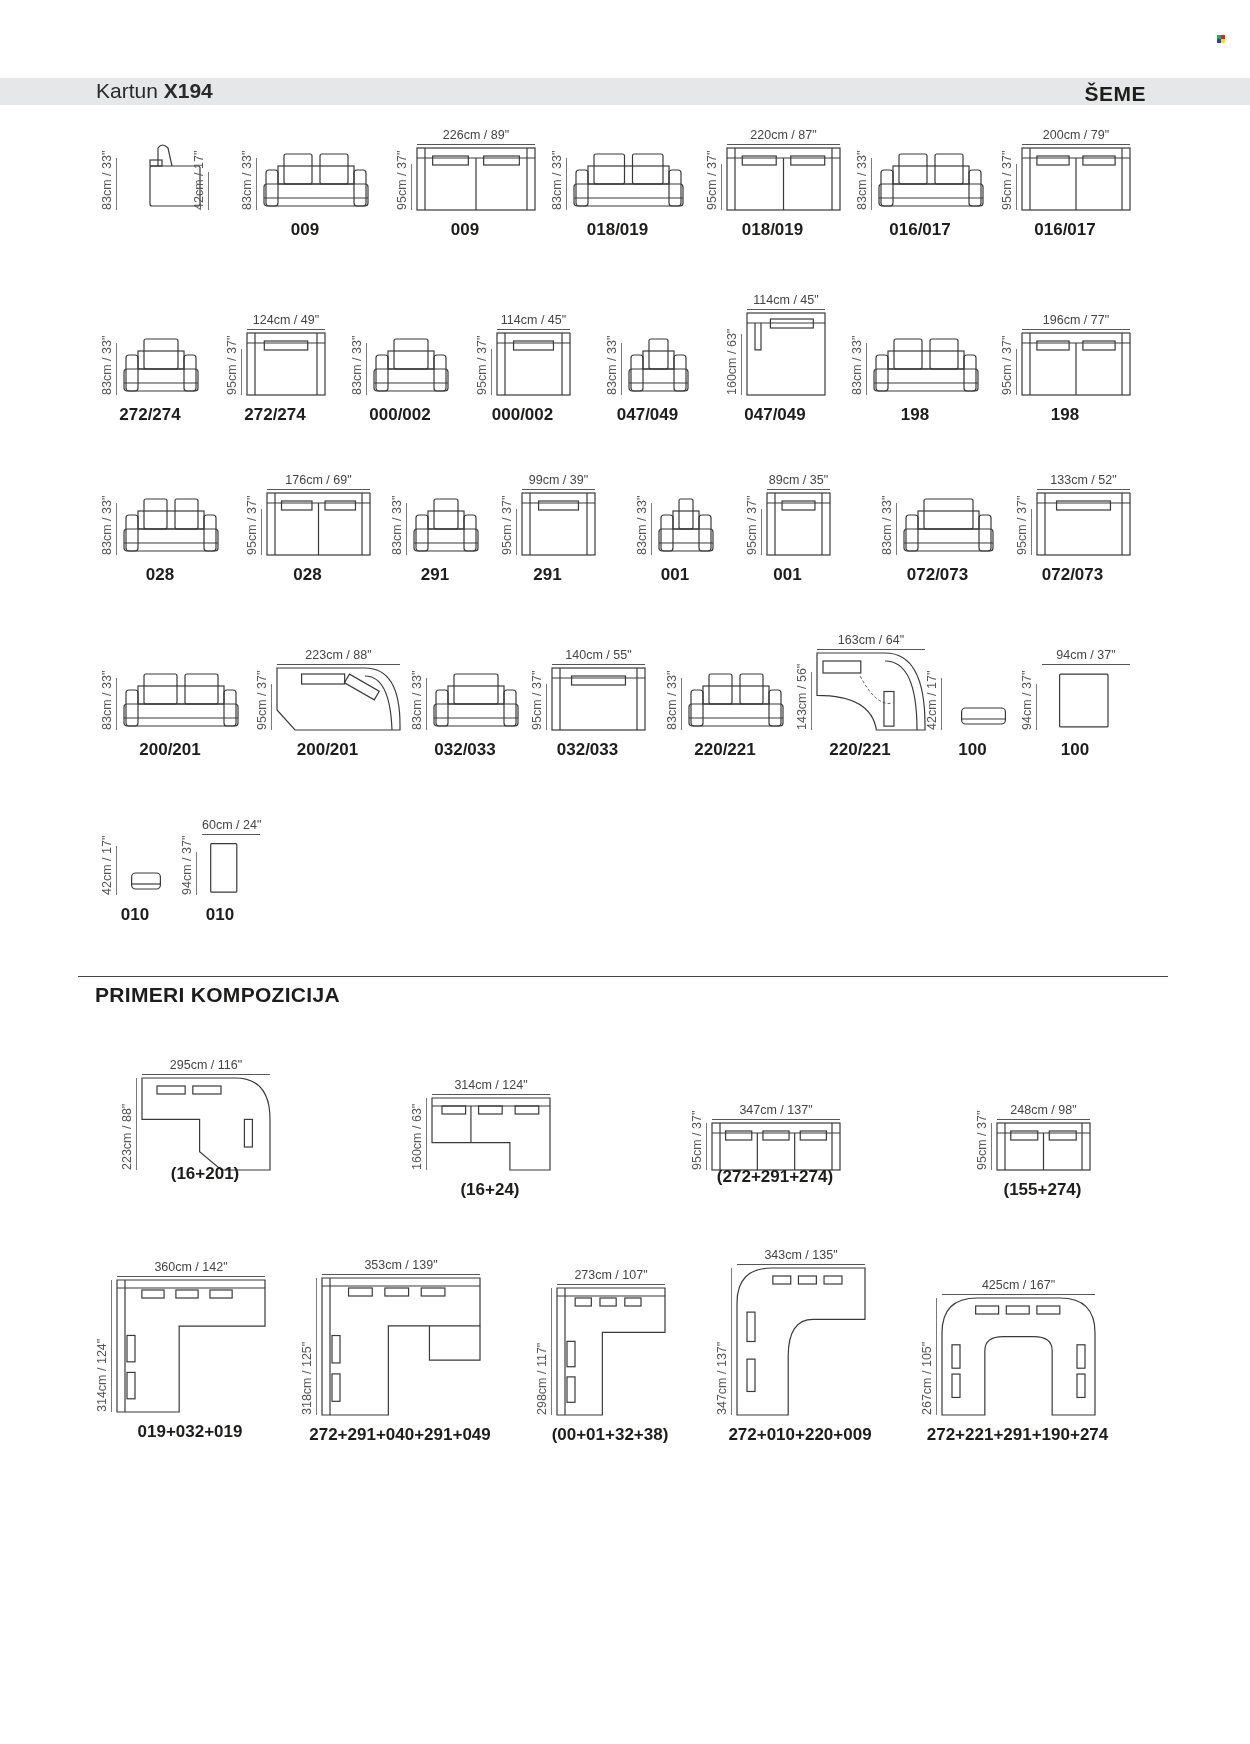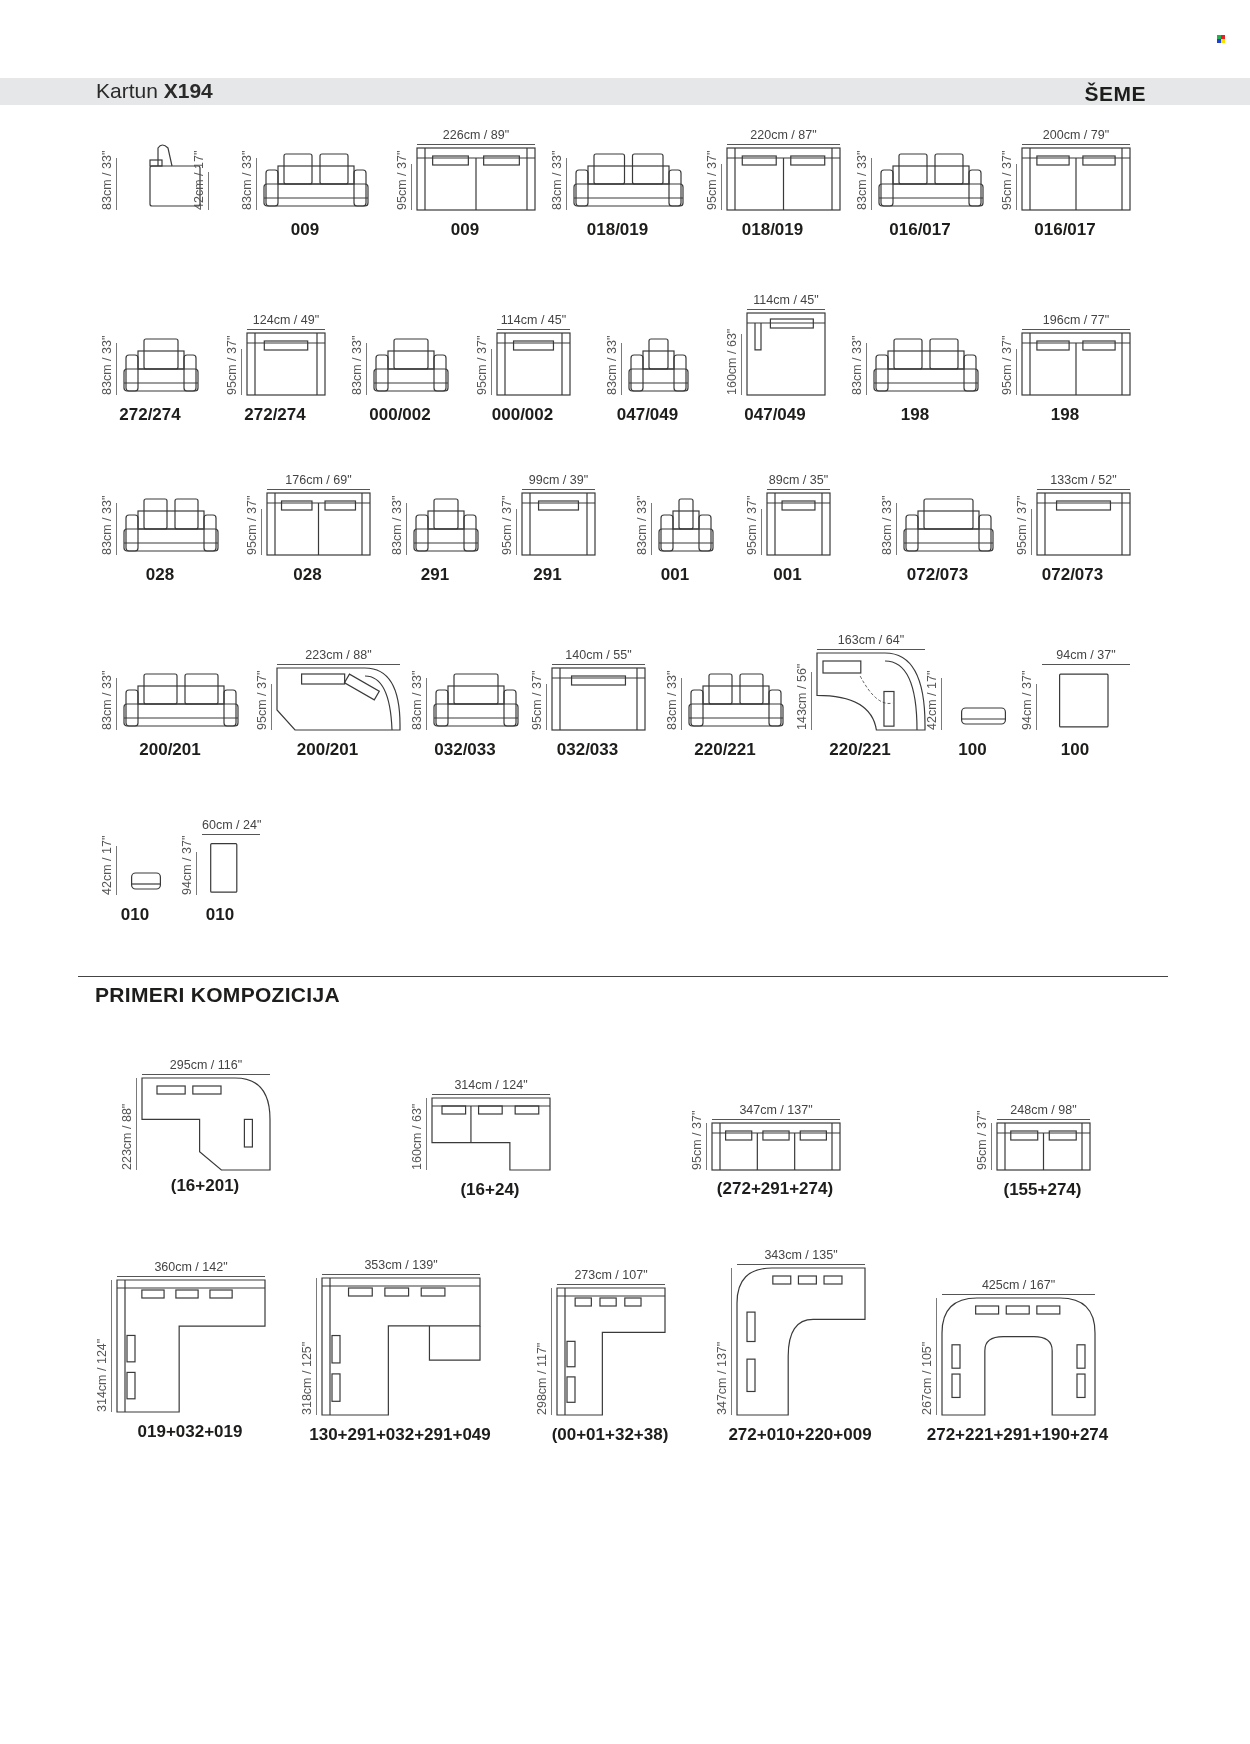--- a/index.html
+++ b/index.html
@@ -491,21 +491,21 @@
       <div class="vline" style="left: 16px; top: 18px; height: 92px;"></div>
       <div class="vlabel" style="left: 0px; top: 110px;">223cm / 88"</div>
       <div class="hline" style="left: 22px; top: 14px; width: 128px;"></div>
       <div class="hlabel" style="left: 22px; top: -2px; width: 128px;">295cm / 116"</div>
       <svg width="128" height="92" style="left: 22px; top: 18px;">
         <path d="M0 0 L93 0 Q128 0 128 41.4 L128 92 L79.36 92 L57.6 73.60000000000001 L57.6 41.4 L0 41.4 Z" fill="none" stroke="#3a3a3a" stroke-width="1.2"></path>
         <rect x="15" y="8" width="28.16" height="8" fill="none" stroke="#3a3a3a" stroke-width="1.2"></rect>
         <rect x="50.84" y="8" width="28.16" height="8" fill="none" stroke="#3a3a3a" stroke-width="1.2"></rect>
         <rect x="102.4" y="41.4" width="8" height="27.599999999999998" fill="none" stroke="#3a3a3a" stroke-width="1.2"></rect>
       </svg>
-      <div class="code" style="left: 0px; top: 116px; width: 170px;">(16+201)</div>
+      <div class="code" style="left: 0px; top: 104px; width: 170px;">(16+201)</div>
     </div>
     <div class="item" style="left: 410px; top: 1080px; width: 140px; height: 90px;">
       <div class="vline" style="left: 16px; top: 18px; height: 72px;"></div>
       <div class="vlabel" style="left: 0px; top: 90px;">160cm / 63"</div>
       <div class="hline" style="left: 22px; top: 14px; width: 118px;"></div>
       <div class="hlabel" style="left: 22px; top: -2px; width: 118px;">314cm / 124"</div>
       <svg width="118" height="72" style="left: 22px; top: 18px;">
         <path d="M0 0 L118 0 L118 72 L77.88000000000001 72 L77.88000000000001 44.64 L0 44.64 Z" fill="none" stroke="#3a3a3a" stroke-width="1.2"></path>
         <line x1="0" y1="8" x2="118" y2="8" fill="none" stroke="#3a3a3a" stroke-width="1.2"></line>
         <rect x="10" y="8" width="23.6" height="8" fill="none" stroke="#3a3a3a" stroke-width="1.2"></rect>
@@ -524,21 +524,21 @@
         <rect x="0" y="0" width="128" height="47" fill="none" stroke="#3a3a3a" stroke-width="1.2"></rect>
         <line x1="0" y1="10" x2="128" y2="10" fill="none" stroke="#3a3a3a" stroke-width="1.2"></line>
         <line x1="8" y1="0" x2="8" y2="47" fill="none" stroke="#3a3a3a" stroke-width="1.2"></line>
         <line x1="120" y1="0" x2="120" y2="47" fill="none" stroke="#3a3a3a" stroke-width="1.2"></line>
         <rect x="13.600000000000001" y="8" width="26.133333333333333" height="9" fill="none" stroke="#3a3a3a" stroke-width="1.2"></rect>
         <rect x="50.93333333333334" y="8" width="26.133333333333333" height="9" fill="none" stroke="#3a3a3a" stroke-width="1.2"></rect>
         <line x1="45.333333333333336" y1="10" x2="45.333333333333336" y2="47" fill="none" stroke="#3a3a3a" stroke-width="1.2"></line>
         <rect x="88.26666666666667" y="8" width="26.133333333333333" height="9" fill="none" stroke="#3a3a3a" stroke-width="1.2"></rect>
         <line x1="82.66666666666667" y1="10" x2="82.66666666666667" y2="47" fill="none" stroke="#3a3a3a" stroke-width="1.2"></line>
       </svg>
-      <div class="code" style="left: 0px; top: 74px; width: 170px;">(272+291+274)</div>
+      <div class="code" style="left: 0px; top: 62px; width: 170px;">(272+291+274)</div>
     </div>
     <div class="item" style="left: 975px; top: 1105px; width: 115px; height: 65px;">
       <div class="vline" style="left: 16px; top: 18px; height: 47px;"></div>
       <div class="vlabel" style="left: 0px; top: 65px;">95cm / 37"</div>
       <div class="hline" style="left: 22px; top: 14px; width: 93px;"></div>
       <div class="hlabel" style="left: 22px; top: -2px; width: 93px;">248cm / 98"</div>
       <svg width="93" height="47" style="left: 22px; top: 18px;">
         <rect x="0" y="0" width="93" height="47" fill="none" stroke="#3a3a3a" stroke-width="1.2"></rect>
         <line x1="0" y1="10" x2="93" y2="10" fill="none" stroke="#3a3a3a" stroke-width="1.2"></line>
         <line x1="8" y1="0" x2="8" y2="47" fill="none" stroke="#3a3a3a" stroke-width="1.2"></line>
@@ -575,21 +575,21 @@
         <path d="M0 0 L158 0 L158 47.949999999999996 L66.36 47.949999999999996 L66.36 137 L0 137 Z" fill="none" stroke="#3a3a3a" stroke-width="1.2"></path>
         <path d="M107.44000000000001 47.949999999999996 L107.44000000000001 82.2 L158 82.2 L158 47.949999999999996" fill="none" stroke="#3a3a3a" stroke-width="1.2"></path>
         <line x1="0" y1="8" x2="158" y2="8" fill="none" stroke="#3a3a3a" stroke-width="1.2"></line>
         <line x1="8" y1="0" x2="8" y2="137" fill="none" stroke="#3a3a3a" stroke-width="1.2"></line>
         <rect x="26.544" y="10" width="23.7" height="8" fill="none" stroke="#3a3a3a" stroke-width="1.2"></rect>
         <rect x="62.884" y="10" width="23.7" height="8" fill="none" stroke="#3a3a3a" stroke-width="1.2"></rect>
         <rect x="99.224" y="10" width="23.7" height="8" fill="none" stroke="#3a3a3a" stroke-width="1.2"></rect>
         <rect x="10" y="57.54" width="8" height="27.400000000000002" fill="none" stroke="#3a3a3a" stroke-width="1.2"></rect>
         <rect x="10" y="95.9" width="8" height="27.400000000000002" fill="none" stroke="#3a3a3a" stroke-width="1.2"></rect>
       </svg>
-      <div class="code" style="left: 0px; top: 165px; width: 200px;">130+291+032+291+049</div>
+      <div class="code" style="left: 0px; top: 165px; width: 200px;">272+291+040+291+049</div>
     </div>
     <div class="item" style="left: 535px; top: 1270px; width: 130px; height: 145px;">
       <div class="vline" style="left: 16px; top: 18px; height: 127px;"></div>
       <div class="vlabel" style="left: 0px; top: 145px;">298cm / 117"</div>
       <div class="hline" style="left: 22px; top: 14px; width: 108px;"></div>
       <div class="hlabel" style="left: 22px; top: -2px; width: 108px;">273cm / 107"</div>
       <svg width="108" height="127" style="left: 22px; top: 18px;">
         <path d="M0 0 L108 0 L108 44.449999999999996 L45.36 44.449999999999996 L45.36 127 L0 127 Z" fill="none" stroke="#3a3a3a" stroke-width="1.2"></path>
         <line x1="0" y1="8" x2="108" y2="8" fill="none" stroke="#3a3a3a" stroke-width="1.2"></line>
         <line x1="8" y1="0" x2="8" y2="127" fill="none" stroke="#3a3a3a" stroke-width="1.2"></line>

